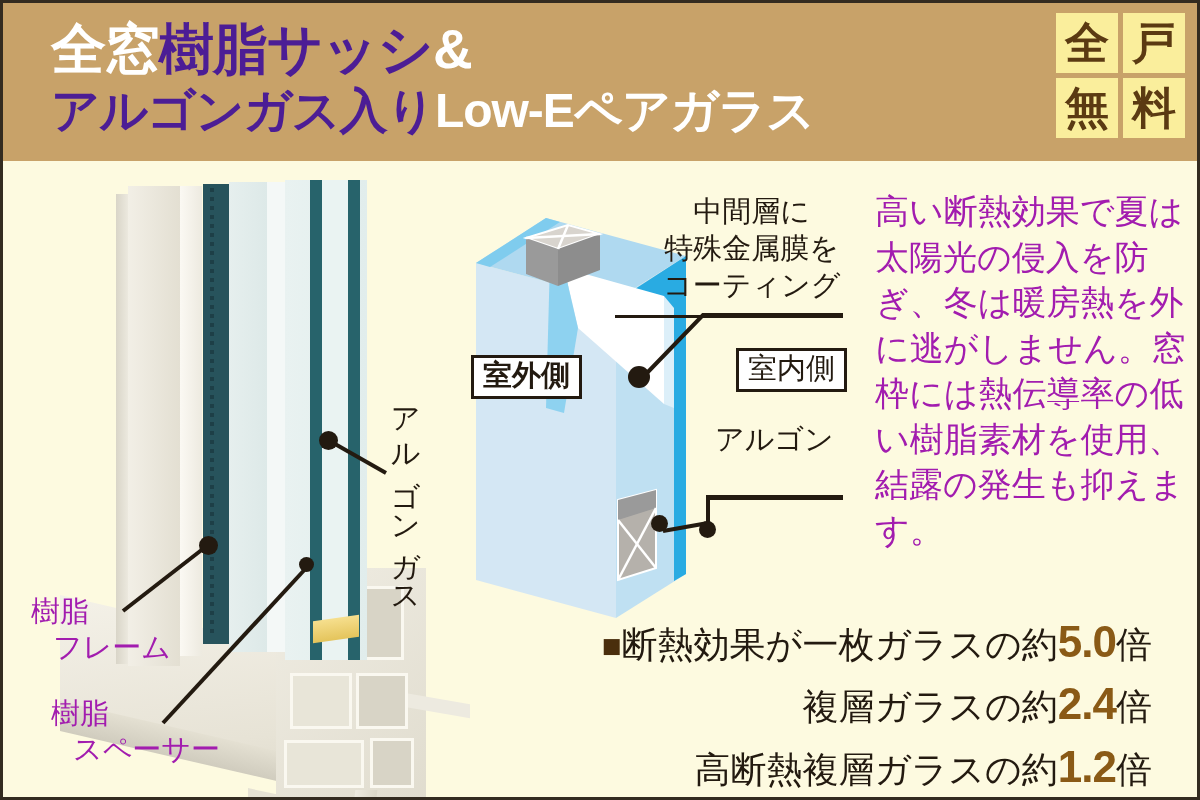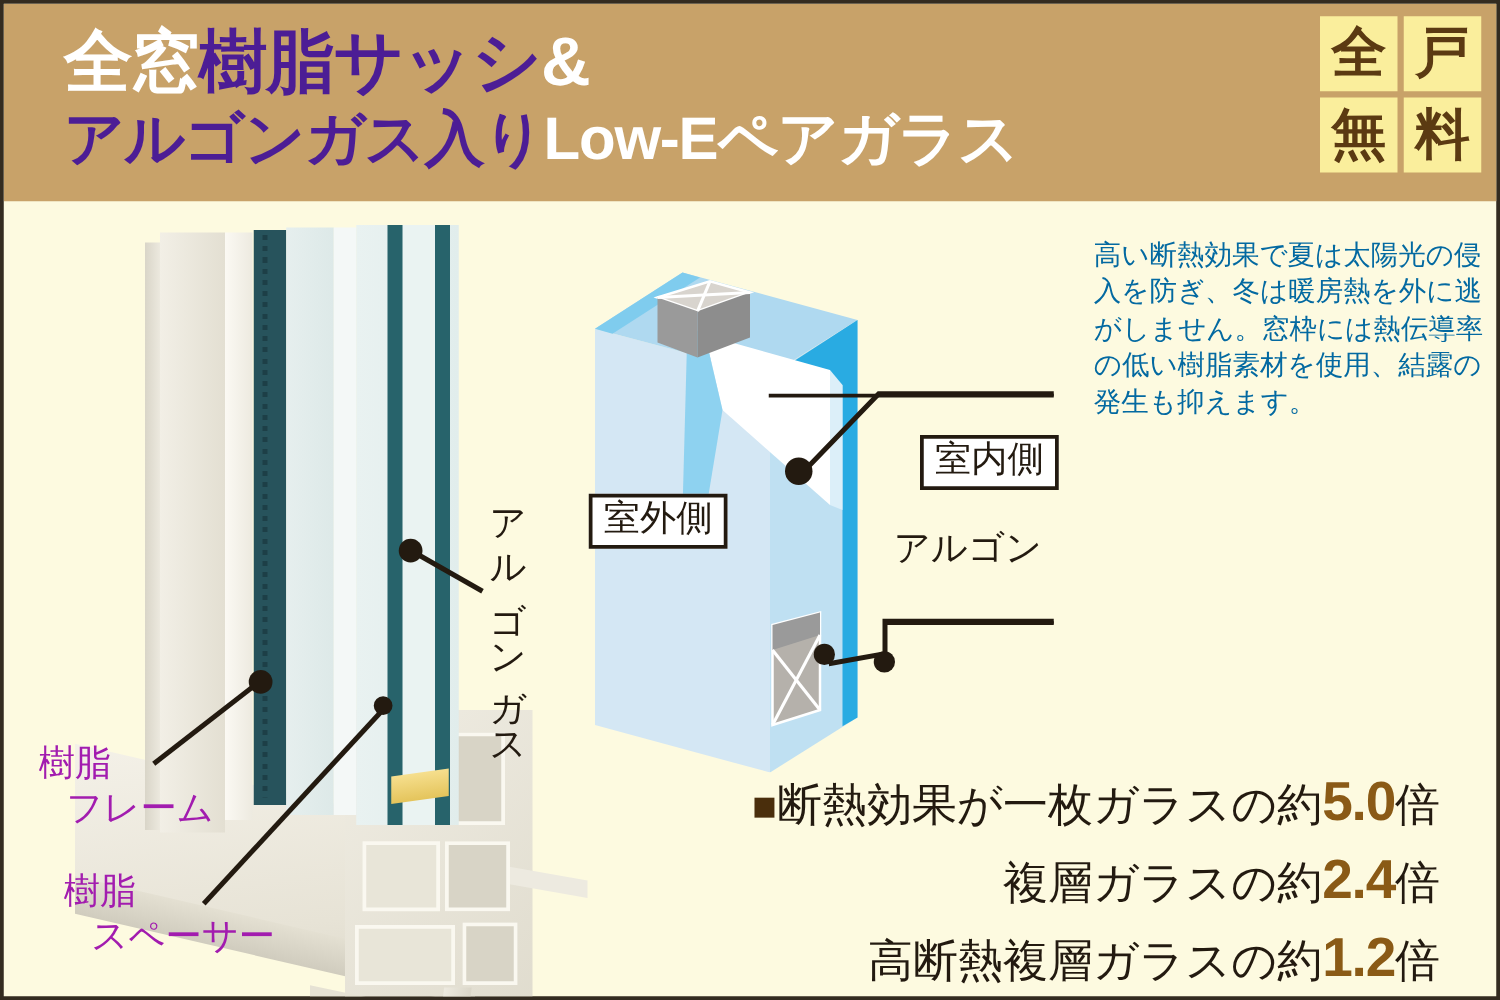--- a/index.html
+++ b/index.html
@@ -144,31 +144,31 @@
 
   .boxlbl {
     position:absolute;
     border:3px solid #231a10;
     background:#FFFFFF;
     font-size:29px; color:#231a10;
     padding:3px 9px 6px 9px;
     line-height:1;
     white-space:nowrap;
   }
-  #lbl-outside { left:468px; top:392px; }
+  #lbl-outside { left:468px; top:352px;font-weight:bold; }
   #lbl-inside  { left:733px; top:345px; }
 
   .hrule { position:absolute; height:3px; background:#231a10; }
   #rule1 { left:612px; top:312px; width:228px; }
   #rule2 { left:705px; top:494px; width:135px; }
 
   
   #para {
     position:absolute; left:872px; top:186px; width:312px;
-    font-size:22px; color:#0369a1; line-height:1.34;
+    font-size:34px; color:#a21caf; line-height:1.34;
     letter-spacing:0px;
     text-align:left;
   }
 
   
   #compare {
     position:absolute; left:0; top:608px; width:1175px;
     text-align:right; padding-right:26px;
     font-size:36px; color:#231a10; line-height:1.42;
   }
@@ -282,20 +282,25 @@
   </svg>
 
   <svg style="position:absolute;left:0;top:0;width:1200px;height:800px;pointer-events:none;">
     <polyline points="840,312 700,312 642,372" fill="none" stroke="#231a10" stroke-width="4"></polyline>
     <polyline points="840,494 705,494 705,520 660,528" fill="none" stroke="#231a10" stroke-width="4"></polyline>
   </svg>
   <div class="dot" style="left:625px;top:363px;width:22px;height:22px;"></div>
   <div class="dot" style="left:648px;top:512px;width:17px;height:17px;"></div>
   <div class="dot" style="left:696px;top:518px;width:17px;height:17px;"></div>
 
+  <div class="lbl-c" id="lbl-coating">
+    <div>中間層に</div>
+    <div>特殊金属膜を</div>
+    <div>コーティング</div>
+  </div>
 
   <div class="boxlbl" id="lbl-outside">室外側</div>
   <div class="boxlbl" id="lbl-inside">室内側</div>
 
   <div class="lbl-c" id="lbl-argon2">
     <div>アルゴン</div>
   </div>
 
 
   <div id="para">高い断熱効果で夏は太陽光の侵入を防ぎ、冬は暖房熱を外に逃がしません。窓枠には熱伝導率の低い樹脂素材を使用、結露の発生も抑えます。</div>

